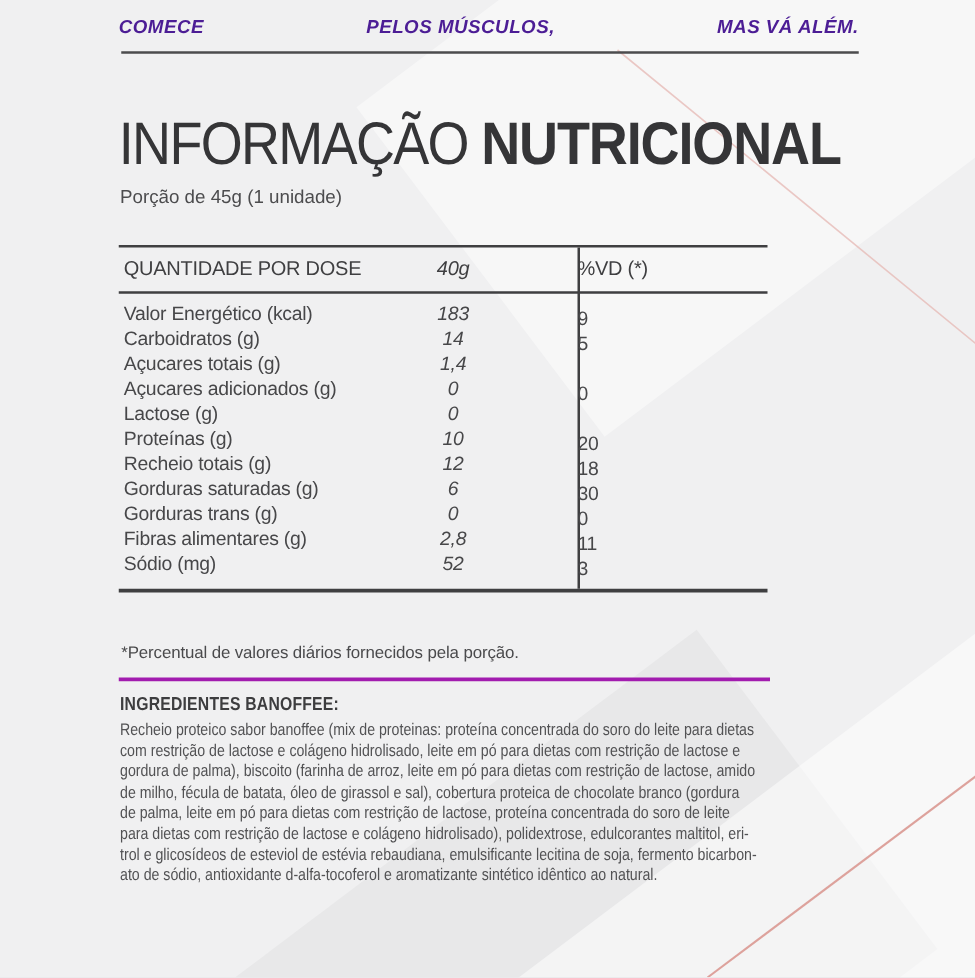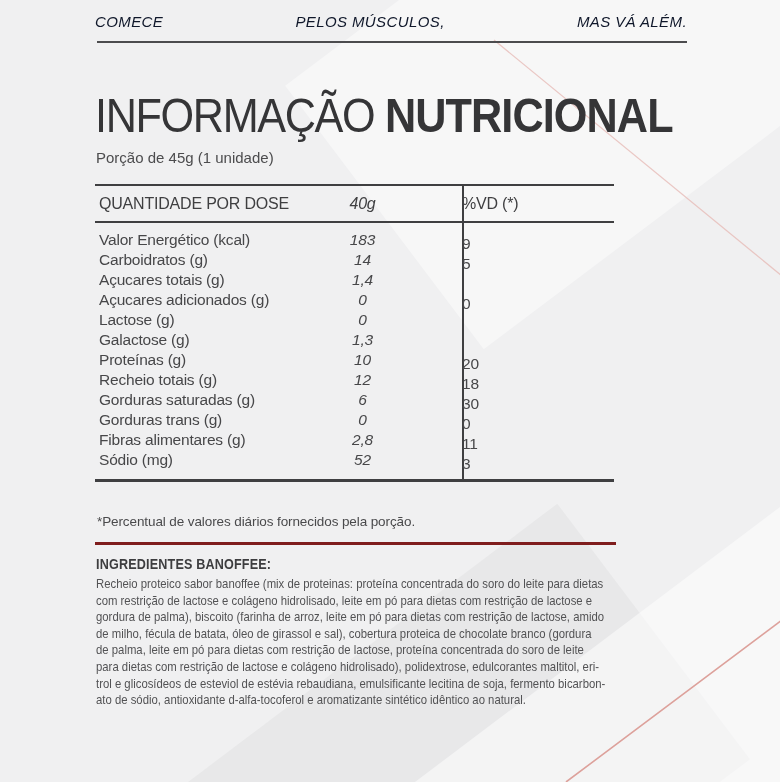--- a/index.html
+++ b/index.html
@@ -16,37 +16,37 @@
     background:rgba(105,105,112,.055);transform:rotate(-37deg);}
   .band-light-bottom{left:430px;top:600px;width:560px;height:320px;
     background:rgba(255,255,255,.5);transform:rotate(-37deg);}
   .decor-svg{position:absolute;left:0;top:0;pointer-events:none;}
 
   
   .topbar{
     position:absolute;left:95px;top:13px;width:592px;
     display:flex;justify-content:space-between;
     font-style:italic;font-size:15px;letter-spacing:.4px;
-    color:#0f172a;font-weight:400;white-space:nowrap;gap:16px;
+    color:#4c1d95;font-weight:700;white-space:nowrap;gap:16px;
   }
   .top-rule{position:absolute;left:97px;top:41px;width:590px;height:2px;background:#4c4c4e;}
 
   
   .title{
     position:absolute;left:95px;top:92px;font-size:48px;line-height:1;
     letter-spacing:-1.5px;color:#353537;white-space:nowrap;
     transform:scaleX(.9);transform-origin:left top;
   }
   .title .t-light{font-weight:400;}
   .title .t-bold{font-weight:700;letter-spacing:-1px;}
   .subtitle{position:absolute;left:96px;top:149px;font-size:15px;color:#4c4c4e;}
 
   
   .ntable{
-    position:absolute;left:95px;top:184px;width:519px;
+    position:absolute;left:95px;top:196px;width:519px;
     border-top:2px solid #3f3f41;border-bottom:3px solid #3f3f41;
   }
   .vline{position:absolute;left:367px;top:0;bottom:0;width:2px;background:#3f3f41;}
   .thead{
     display:grid;grid-template-columns:215px 105px 47px 152px;
     height:35px;align-items:center;border-bottom:2px solid #3f3f41;
     font-size:16px;letter-spacing:-.2px;color:#3f3f41;
   }
   .tbody{padding:7px 0 9px;}
   .trow{
@@ -56,21 +56,21 @@
   }
   .c-label{padding-left:4px;white-space:nowrap;}
   .c-amt{text-align:center;font-style:italic;}
   .c-vd{}
   .trow .c-vd{position:relative;top:4px;}
 
   
   .footnote{
     position:absolute;left:95px;top:501px;width:519px;
     padding:13px 0 0 2px;height:28px;box-sizing:content-box;
-    border-bottom:3px solid #7f1d1d;
+    border-bottom:3px solid #a21caf;
     font-size:13.5px;color:#4a4a4c;letter-spacing:-.1px;
   }
 
   
   .ingredients{position:absolute;left:96px;top:555px;width:560px;}
   .ing-block{transform:scaleX(.84);transform-origin:left top;white-space:nowrap;}
   .ing-head{font-size:15px;font-weight:700;color:#3d3d3f;letter-spacing:.2px;}
   .ing-text{margin-top:4px;font-size:13.5px;line-height:16.6px;color:#525254;}
 </style>
 </head>
@@ -133,26 +133,20 @@
           <span></span>
           <span class="c-vd">0</span>
         </div>
         <div class="trow">
           <span class="c-label">Lactose (g)</span>
           <span class="c-amt">0</span>
           <span></span>
           <span class="c-vd"></span>
         </div>
         <div class="trow">
-          <span class="c-label">Galactose (g)</span>
-          <span class="c-amt">1,3</span>
-          <span></span>
-          <span class="c-vd"></span>
-        </div>
-        <div class="trow">
           <span class="c-label">Proteínas (g)</span>
           <span class="c-amt">10</span>
           <span></span>
           <span class="c-vd">20</span>
         </div>
         <div class="trow">
           <span class="c-label">Recheio totais (g)</span>
           <span class="c-amt">12</span>
           <span></span>
           <span class="c-vd">18</span>

